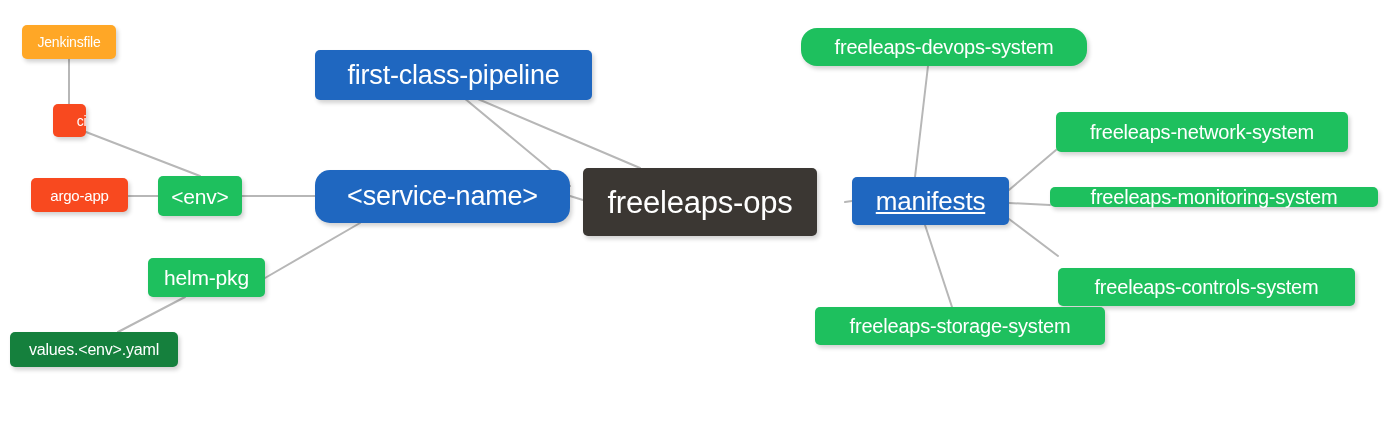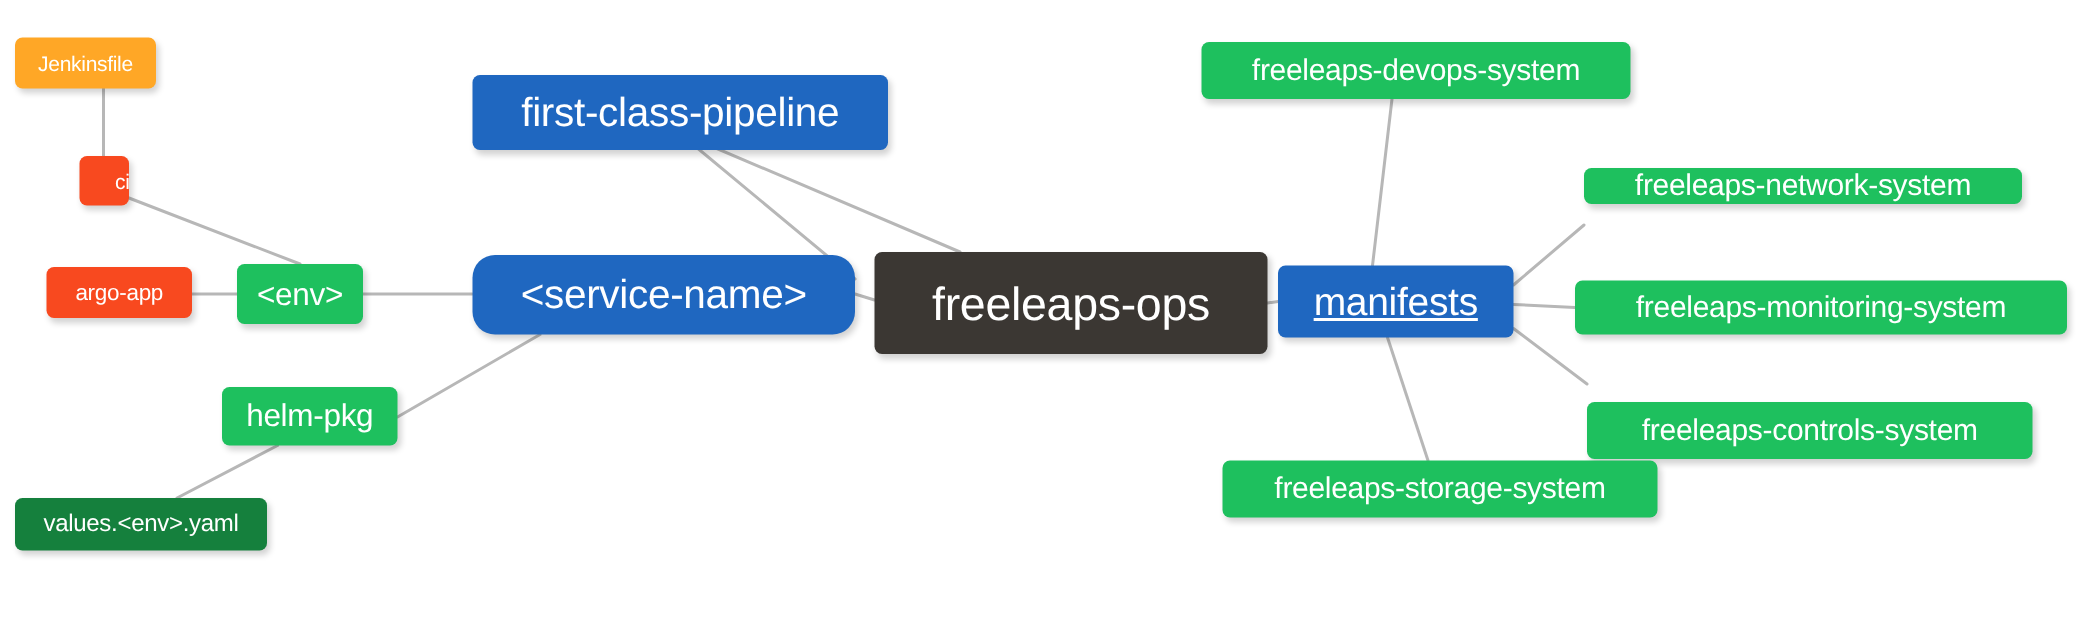--- a/index.html
+++ b/index.html
@@ -59,21 +59,21 @@
       <line x1="360" y1="223" x2="265" y2="278" stroke="#b7b7b7" stroke-width="2" stroke-linecap="round"></line>
       <line x1="185" y1="297" x2="118" y2="332" stroke="#b7b7b7" stroke-width="2" stroke-linecap="round"></line>
       <line x1="845" y1="202" x2="852" y2="201" stroke="#b7b7b7" stroke-width="2" stroke-linecap="round"></line>
       <line x1="915" y1="177" x2="928" y2="66" stroke="#b7b7b7" stroke-width="2" stroke-linecap="round"></line>
       <line x1="1009" y1="190" x2="1056" y2="150" stroke="#b7b7b7" stroke-width="2" stroke-linecap="round"></line>
       <line x1="1009" y1="203" x2="1050" y2="205" stroke="#b7b7b7" stroke-width="2" stroke-linecap="round"></line>
       <line x1="1009" y1="219" x2="1058" y2="256" stroke="#b7b7b7" stroke-width="2" stroke-linecap="round"></line>
       <line x1="925" y1="225" x2="952" y2="307" stroke="#b7b7b7" stroke-width="2" stroke-linecap="round"></line>
     </svg>
   <div id="nodes">
-      <div class="node" style="left: 10px; top: 25px; width: 94px; height: 34px; background: rgb(255, 167, 38); font-size: 14px;">
+      <div class="node" style="left: 22px; top: 25px; width: 94px; height: 34px; background: rgb(255, 167, 38); font-size: 14px;">
         <span class="node-label">Jenkinsfile</span>
       </div>
       <div class="node" style="left: 53px; top: 104px; width: 33px; height: 33px; background: rgb(248, 73, 31); font-size: 14px; padding-left: 24px;">
         <span class="node-label">ci</span>
       </div>
       <div class="node" style="left: 31px; top: 178px; width: 97px; height: 34px; background: rgb(248, 73, 31); font-size: 15px;">
         <span class="node-label">argo-app</span>
       </div>
       <div class="node" style="left: 158px; top: 176px; width: 84px; height: 40px; background: rgb(30, 192, 94); font-size: 21px;">
         <span class="node-label">&lt;env&gt;</span>
@@ -83,33 +83,33 @@
       </div>
       <div class="node" style="left: 315px; top: 38px; width: 277px; height: 50px; background: rgb(31, 103, 192); font-size: 27px; margin-top: 12px;">
         <span class="node-label">first-class-pipeline</span>
       </div>
       <div class="node" style="left: 148px; top: 258px; width: 117px; height: 39px; background: rgb(30, 192, 94); font-size: 21px; text-align: center;">
         <span class="node-label">helm-pkg</span>
       </div>
       <div class="node" style="left: 10px; top: 332px; width: 168px; height: 35px; background: #15803d; font-size: 16px;">
         <span class="node-label">values.&lt;env&gt;.yaml</span>
       </div>
-      <div class="node" style="left: 583px; top: 168px; width: 262px; height: 68px; background: rgb(59, 55, 51); font-size: 31px;">
+      <div class="node" style="left: 583px; top: 168px; width: 234px; height: 68px; background: rgb(59, 55, 51); font-size: 31px;">
         <span class="node-label">freeleaps-ops</span>
       </div>
       <div class="node" style="left: 852px; top: 177px; width: 157px; height: 48px; background: rgb(31, 103, 192); font-size: 26px; text-decoration: underline;">
         <span class="node-label">manifests</span>
       </div>
-      <div class="node" style="left: 801px; top: 28px; width: 286px; height: 38px; background: rgb(30, 192, 94); font-size: 20px;">
+      <div class="node" style="left: 801px; top: 28px; width: 286px; height: 38px; background: rgb(30, 192, 94); font-size: 20px; border-radius: 16px;">
         <span class="node-label">freeleaps-devops-system</span>
       </div>
-      <div class="node" style="left: 1056px; top: 112px; width: 292px; height: 24px; background: rgb(30, 192, 94); font-size: 20px;">
+      <div class="node" style="left: 1056px; top: 112px; width: 292px; height: 40px; background: rgb(30, 192, 94); font-size: 20px;">
         <span class="node-label">freeleaps-network-system</span>
       </div>
-      <div class="node" style="left: 1050px; top: 187px; width: 328px; height: 36px; background: rgb(30, 192, 94); font-size: 20px;">
+      <div class="node" style="left: 1050px; top: 187px; width: 328px; height: 20px; background: rgb(30, 192, 94); font-size: 20px;">
         <span class="node-label">freeleaps-monitoring-system</span>
       </div>
       <div class="node" style="left: 1058px; top: 256px; width: 297px; height: 38px; background: rgb(30, 192, 94); font-size: 20px; margin-top: 12px;">
         <span class="node-label">freeleaps-controls-system</span>
       </div>
       <div class="node" style="left: 815px; top: 307px; width: 290px; height: 38px; background: rgb(30, 192, 94); font-size: 20px;">
         <span class="node-label">freeleaps-storage-system</span>
       </div>
     </div>
 </div>

